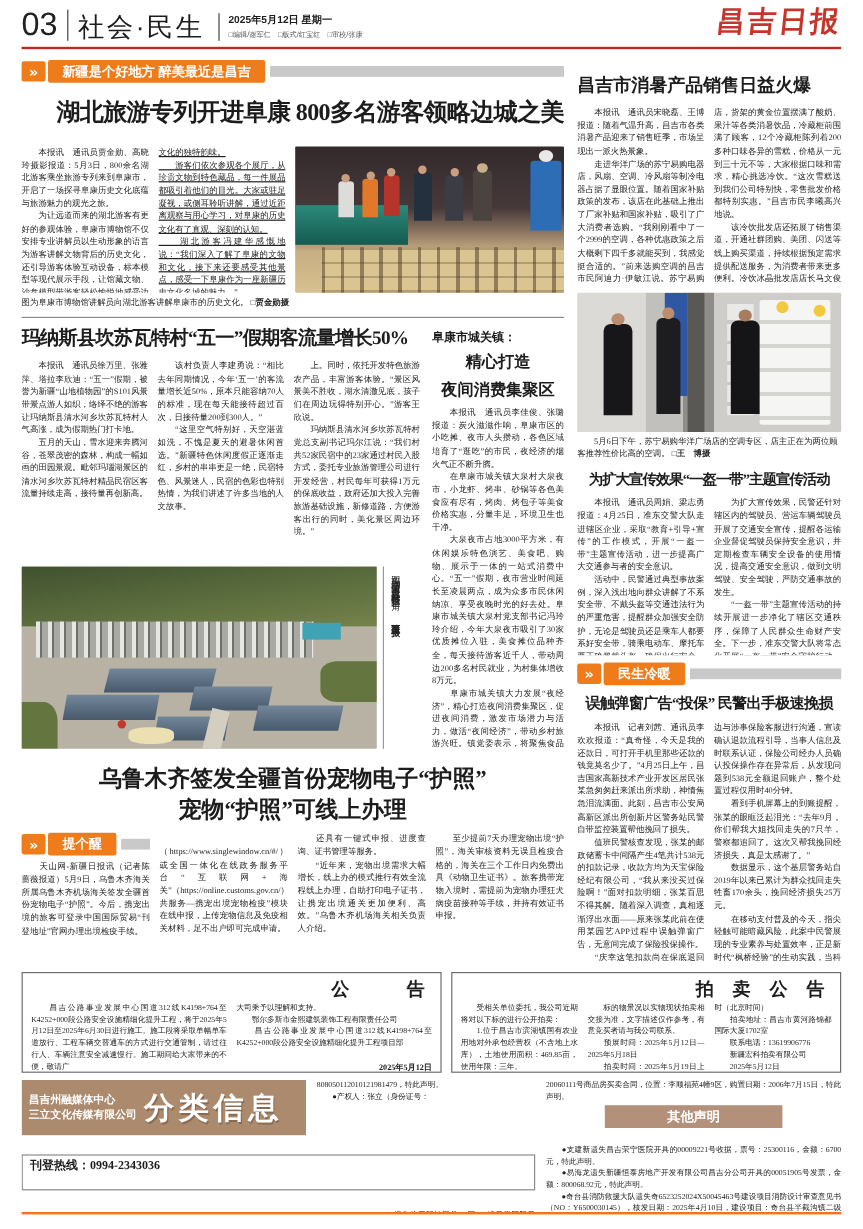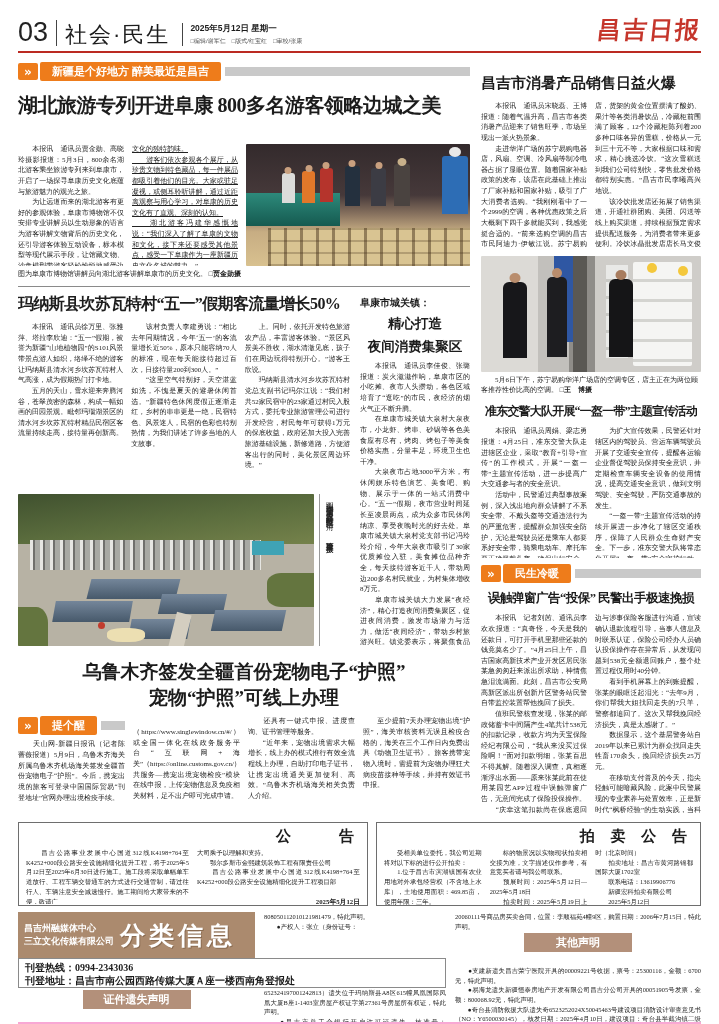--- a/index.html
+++ b/index.html
@@ -6,42 +6,42 @@
     --orange:#ee7c1b;
     --red:#bb2a22;
     --brown:#ab8a6e;
     --ink:#1c1c1c;
   }
   *{margin:0;padding:0;box-sizing:border-box;}
   html,body{width:719px;background:#fff;}
   body{font-family:"Liberation Serif","DejaVu Serif",serif;color:var(--ink);position:relative;height:1024px;overflow:hidden;}
 
   
-  .hd{display:flex;align-items:flex-end;justify-content:space-between;padding:14px 18px 0 18px;}
+  .hd{display:flex;align-items:flex-end;justify-content:space-between;padding:2px 18px 0 18px;}
   .hd-left{display:flex;align-items:flex-end;gap:8px;}
   .hd-pageno{font-size:27px;font-family:"Liberation Sans",sans-serif;color:#222;line-height:1;}
   .hd-sep{width:1px;height:26px;background:#444;}
   .hd-section{font-size:22px;font-family:"Liberation Sans",sans-serif;letter-spacing:2px;line-height:1.05;}
   .hd-datebox{border-left:1px solid #444;padding-left:7px;margin-left:4px;}
   .hd-date{font-size:8.5px;font-weight:bold;font-family:"Liberation Sans",sans-serif;}
   .hd-credits{font-size:6px;color:#555;font-family:"Liberation Sans",sans-serif;margin-top:2px;}
   .masthead{font-size:24px;font-weight:bold;color:#c5352b;font-family:"Liberation Serif",serif;transform:skewX(-6deg);letter-spacing:2px;}
   .redrule{height:2px;background:var(--red);margin:5px 18px 0 18px;}
 
   
   .main{display:flex;gap:11px;padding:9px 18px 0 18px;height:762px;overflow:hidden;}
   .lcol{width:452px;flex:none;}
   .rcol{flex:1;min-width:0;}
 
   .kicker{display:flex;align-items:center;height:19px;}
   .kick-arrow{width:20px;height:17px;flex:none;background:var(--orange);color:#fff;font-weight:bold;font-size:12px;display:flex;align-items:center;justify-content:center;border-radius:2px;font-family:"DejaVu Sans",sans-serif;}
   .kick-label{background:var(--orange);color:#fff;font-weight:bold;font-size:11px;padding:2px 12px;margin-left:2px;border-radius:2px;font-family:"Liberation Sans",sans-serif;white-space:nowrap;}
   .kick-bar{flex:1;height:9px;background:#c9c9c9;margin-left:4px;}
 
-  .h-lead{font-size:20px;font-weight:bold;text-align:left;white-space:nowrap;letter-spacing:-.5px;margin:11px 0 25px 0;}
+  .h-lead{font-size:20px;font-weight:bold;text-align:right;white-space:nowrap;letter-spacing:-.5px;margin:11px 0 15px 0;}
   .h-manas{font-size:16px;font-weight:bold;white-space:nowrap;letter-spacing:-.6px;overflow:hidden;margin-bottom:7px;}
   .h-right{font-size:15px;font-weight:bold;white-space:nowrap;margin:12px 0 8px 0;}
   .h-traffic{font-size:12px;font-weight:bold;text-align:center;white-space:nowrap;letter-spacing:-.8px;margin:8px 0 6px 0;}
   .h-ms{font-size:12.5px;font-weight:bold;text-align:center;white-space:nowrap;letter-spacing:-.5px;margin:7px 0 6px 0;font-family:Liberation Serif, serif;}
   .h-pet{font-size:19px;font-weight:bold;text-align:center;white-space:nowrap;line-height:1.35;}
 
   .txt{font-size:7px;line-height:1.52;text-align:justify;white-space:pre-line;overflow:hidden;color:#222;}
   .cols{display:flex;gap:8px;}
   .cols .c{flex:1;min-width:0;}
   .cap{font-size:7px;line-height:1.45;color:#222;}
@@ -121,31 +121,31 @@
   .nbox{border:1px solid #6e6e6e;padding:4px 7px;overflow:hidden;background:#fff;}
   .nbox .ttl{font-size:15px;font-weight:bold;text-align:right;letter-spacing:6px;margin-bottom:2px;}
   .nbox .txt{font-size:6.4px;}
   .n1{width:350px;flex:none;}
   .n2{flex:1;}
   .n-date{font-size:6.8px;font-weight:bold;text-align:right;margin-top:1px;}
 
   
   .cls{display:grid;grid-template-columns:237px 182px 1fr;grid-template-rows:46px 30px 1fr;
        grid-template-areas:"banner adstop right" "hotline hotline right" "lost col2 right";
-       gap:0 9px;margin:6px 18px 0 18px;border-bottom:2px solid #f9a8d4;padding-bottom:4px;height:112px;overflow:hidden;}
+       gap:16px 9px;margin:6px 18px 0 18px;border-bottom:2px solid #f97316;padding-bottom:4px;height:112px;overflow:hidden;}
   .cls-banner{grid-area:banner;background:var(--brown);display:flex;align-items:center;gap:6px;padding:3px 6px;}
   .cls-org{color:#fff;font-weight:bold;font-size:9px;line-height:1.5;white-space:nowrap;font-family:"Liberation Sans",sans-serif;}
   .cls-title{color:#fff;font-weight:bold;font-size:25px;letter-spacing:4px;white-space:nowrap;text-shadow:1px 1px 0 #8a6c52;}
   .cls-adstop{grid-area:adstop;}
   .cls-hotline{grid-area:hotline;border:1px solid #8a8a8a;padding:2px 6px;overflow:hidden;}
   .cls-hotline div{font-size:10px;font-weight:bold;white-space:nowrap;line-height:1.3;}
   .cls-lost{grid-area:lost;}
   .cls-col2{grid-area:col2;}
   .cls-right{grid-area:right;}
-  .chip{background:#b3907a;color:#fff;font-size:11px;font-weight:bold;text-align:center;padding:2px 0;width:108px;margin:2px auto 14px auto;font-family:"Liberation Sans",sans-serif;}
+  .chip{background:#b3907a;color:#fff;font-size:11px;font-weight:bold;text-align:center;padding:2px 0;width:148px;margin:2px auto 14px auto;font-family:"Liberation Sans",sans-serif;}
   .ads{font-size:6.4px;line-height:1.5;text-align:justify;white-space:pre-line;color:#222;overflow:hidden;}
 </style>
 </head>
 <body>
 
 <div class="hd">
   <div class="hd-left">
     <div class="hd-pageno">03</div>
     <div class="hd-sep"></div>
     <div class="hd-section">社会·民生</div>
@@ -280,21 +280,21 @@
       <span class="p3-sun s2"></span>
       <span class="person m1"></span>
       <span class="person m2"></span>
       <span class="person m3"></span>
     </div>
     <div class="cap">
       <span>　　5月6日下午，苏宁易购华洋广场店的空调专区，店主正在为两位顾客推荐性价比高的空调。</span>
       <span class="credit">□王　博摄</span>
     </div>
 
-    <div class="h-traffic">准东交警大队开展“一盔一带”主题宣传活动</div>
+    <div class="h-traffic">为扩大宣传效果“一盔一带”主题宣传活动</div>
     <div class="cols" style="height:132px;">
       <div class="c txt">　　本报讯　通讯员周娟、梁志勇报道：4月25日，准东交警大队走进辖区企业，采取“教育+引导+宣传”的工作模式，开展“一盔一带”主题宣传活动，进一步提高广大交通参与者的安全意识。
 　　活动中，民警通过典型事故案例，深入浅出地向群众讲解了不系安全带、不戴头盔等交通违法行为的严重危害，提醒群众加强安全防护，无论是驾驶员还是乘车人都要系好安全带，骑乘电动车、摩托车要正确佩戴头盔，确保出行安全，要自觉抵制不文明行为、违规驾驶等危险行为。</div>
       <div class="c txt">　　为扩大宣传效果，民警还针对辖区内的驾驶员、营运车辆驾驶员开展了交通安全宣传，提醒各运输企业督促驾驶员保持安全意识，并定期检查车辆安全设备的使用情况，提高交通安全意识，做到文明驾驶、安全驾驶，严防交通事故的发生。
 　　“一盔一带”主题宣传活动的持续开展进一步净化了辖区交通秩序，保障了人民群众生命财产安全。下一步，准东交警大队将常态化开展“一盔一带”安全守护行动，不断加大宣传及整治力度守护人民群众交通出行安全。</div>
     </div>
 
     <div class="kicker" style="margin-top:6px;">
       <div class="kick-arrow">»</div>
       <div class="kick-label">民生冷暖</div>
@@ -352,21 +352,20 @@
       <div>三立文化传媒有限公司</div>
     </div>
     <div class="cls-title">分类信息</div>
   </div>
 
   <div class="cls-adstop ads">808050112010121981479，特此声明。
 　　●产权人：张立（身份证号：</div>
 
   <div class="cls-hotline">
     <div>刊登热线：0994-2343036</div>
-    <div>刊登地址：昌吉市南公园西路传媒大厦Ａ座一楼西南角登报处</div>
   </div>
 
   <div class="cls-lost">
     <div class="chip">证件遗失声明</div>
     <div class="ads" style="height:34px;">　　●昌吉职业技术学院伊丽娜尔孜·亚力坤2023014623号学生证遗失，特此声明。
 　　●玛纳斯县乐土驿镇柴家庄村84号刘慧荣652324196600213056442号残疾证遗失，特此声明。
 　　●沙依然·根勒基汗201165110652323197402250826号残疾证遗失</div>
   </div>
 
   <div class="cls-col2 ads">652324197001242813）遗失位于玛纳斯县A8区615幢凤凰国际凤凰大厦B座1-1403室房屋产权证字第27361号房屋所有权证，特此声明。

